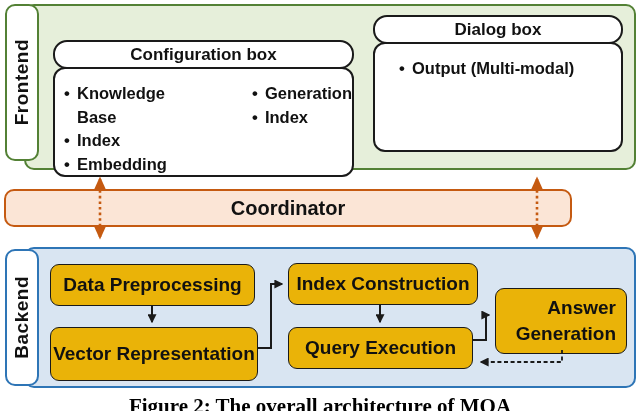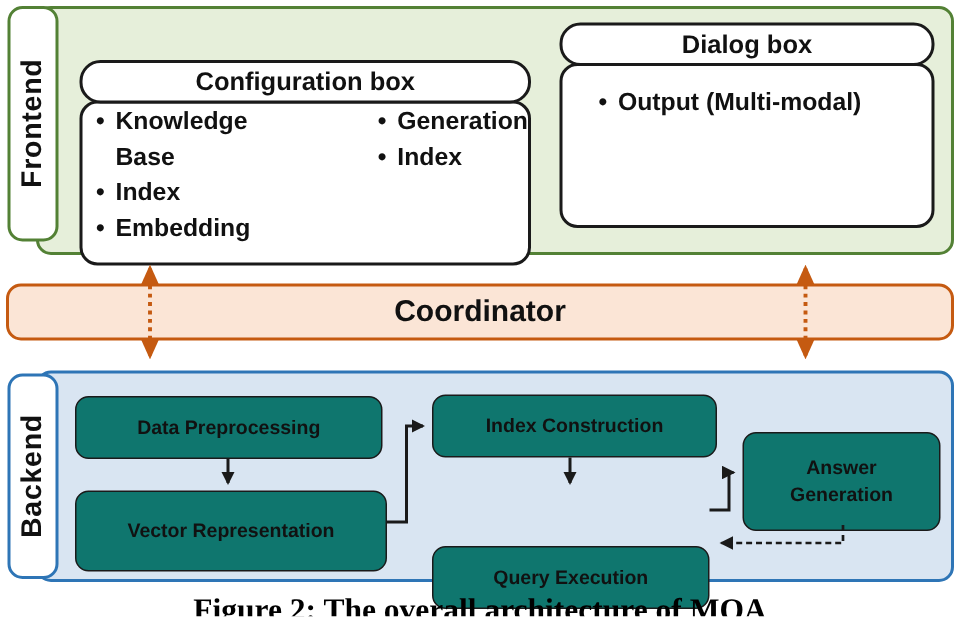--- a/index.html
+++ b/index.html
@@ -5,21 +5,21 @@
   html,body{margin:0;padding:0;background:#ffffff;}
   .canvas{
     position:relative;width:640px;height:411px;overflow:hidden;
     background:#ffffff;font-family:"Liberation Sans",sans-serif;
     -webkit-font-smoothing:antialiased;
   }
   .band{position:absolute;border-radius:10px;box-sizing:border-box;}
   .band.frontend{left:24px;top:4px;width:612px;height:166px;background:#e6efda;border:2.2px solid #538135;}
   .band.backend{left:24px;top:247px;width:612px;height:141px;background:#d9e5f2;border:2.4px solid #2e75b6;}
   .coordinator{
-    position:absolute;left:4px;top:189px;width:632px;height:38px;box-sizing:border-box;
+    position:absolute;left:4px;top:189px;width:568px;height:38px;box-sizing:border-box;
     background:#fbe5d6;border:2.2px solid #c55a11;border-radius:10px;
     display:flex;align-items:center;justify-content:center;
     font-size:20px;font-weight:bold;color:#111;
   }
   .side-label{
     position:absolute;box-sizing:border-box;background:#ffffff;border-radius:10px;
     display:flex;align-items:center;justify-content:center;
   }
   .side-label.green{left:5px;top:4px;width:34px;height:157px;border:2.2px solid #538135;}
   .side-label.blue{left:5px;top:249px;width:34px;height:137px;border:2.4px solid #2e75b6;}
@@ -32,39 +32,39 @@
   .panel.dialog{left:373px;top:15px;width:250px;height:169px;}
   .panel-header{
     box-sizing:border-box;height:29px;background:#fff;border:2px solid #1a1a1a;border-radius:14px;
     display:flex;align-items:center;justify-content:center;
     font-size:17px;font-weight:bold;color:#111;position:relative;z-index:2;
   }
   .panel-body{
     box-sizing:border-box;position:relative;margin-top:-2px;height:110px;
     background:#fff;border:2px solid #1a1a1a;border-radius:12px;z-index:1;
   }
-  .cols{display:flex;padding:1px 0 0 9px;gap:47px;}
+  .cols{display:flex;padding:13px 0 0 9px;gap:47px;}
   .col1{width:176px;}
   .dialog-items{padding:13px 0 0 24px;}
   .bullet{
     display:flex;font-size:16.5px;font-weight:bold;color:#111;line-height:23.5px;
   }
   .bullet .dot{flex:0 0 13px;}
   .bullet .dot::before{content:"\2022";}
   .bullet .txt{flex:0 1 auto;}
   .dialog-items .txt{max-width:180px;}
   .node{
-    position:absolute;box-sizing:border-box;background:#0f766e;border:1.9px solid #1a1a1a;border-radius:9px;
-    display:flex;align-items:center;justify-content:center;text-align:center;
-    font-size:13px;font-weight:bold;color:#111;line-height:1.35;
+    position:absolute;box-sizing:border-box;background:#eab308;border:1.9px solid #1a1a1a;border-radius:9px;
+    display:flex;align-items:center;justify-content:center;text-align:right;
+    font-size:19px;font-weight:bold;color:#111;line-height:1.35;
   }
   .node.dp{left:50px;top:264px;width:205px;height:42px;}
   .node.vr{left:50px;top:327px;width:208px;height:54px;}
   .node.ic{left:288px;top:263px;width:190px;height:42px;}
-  .node.qe{left:288px;top:327px;width:185px;height:42px;margin-top:37px;}
+  .node.qe{left:288px;top:327px;width:185px;height:42px;}
   .node.ag{left:495px;top:288px;width:132px;height:66px;padding:0 10px;}
   svg.overlay{position:absolute;left:0;top:0;pointer-events:none;z-index:5;}
   .caption{
     position:absolute;left:0;top:394px;width:640px;text-align:center;
     font-family:"Liberation Serif",serif;font-weight:bold;font-size:21px;color:#000;
     white-space:nowrap;
   }
 </style>
 </head>
 <body>

